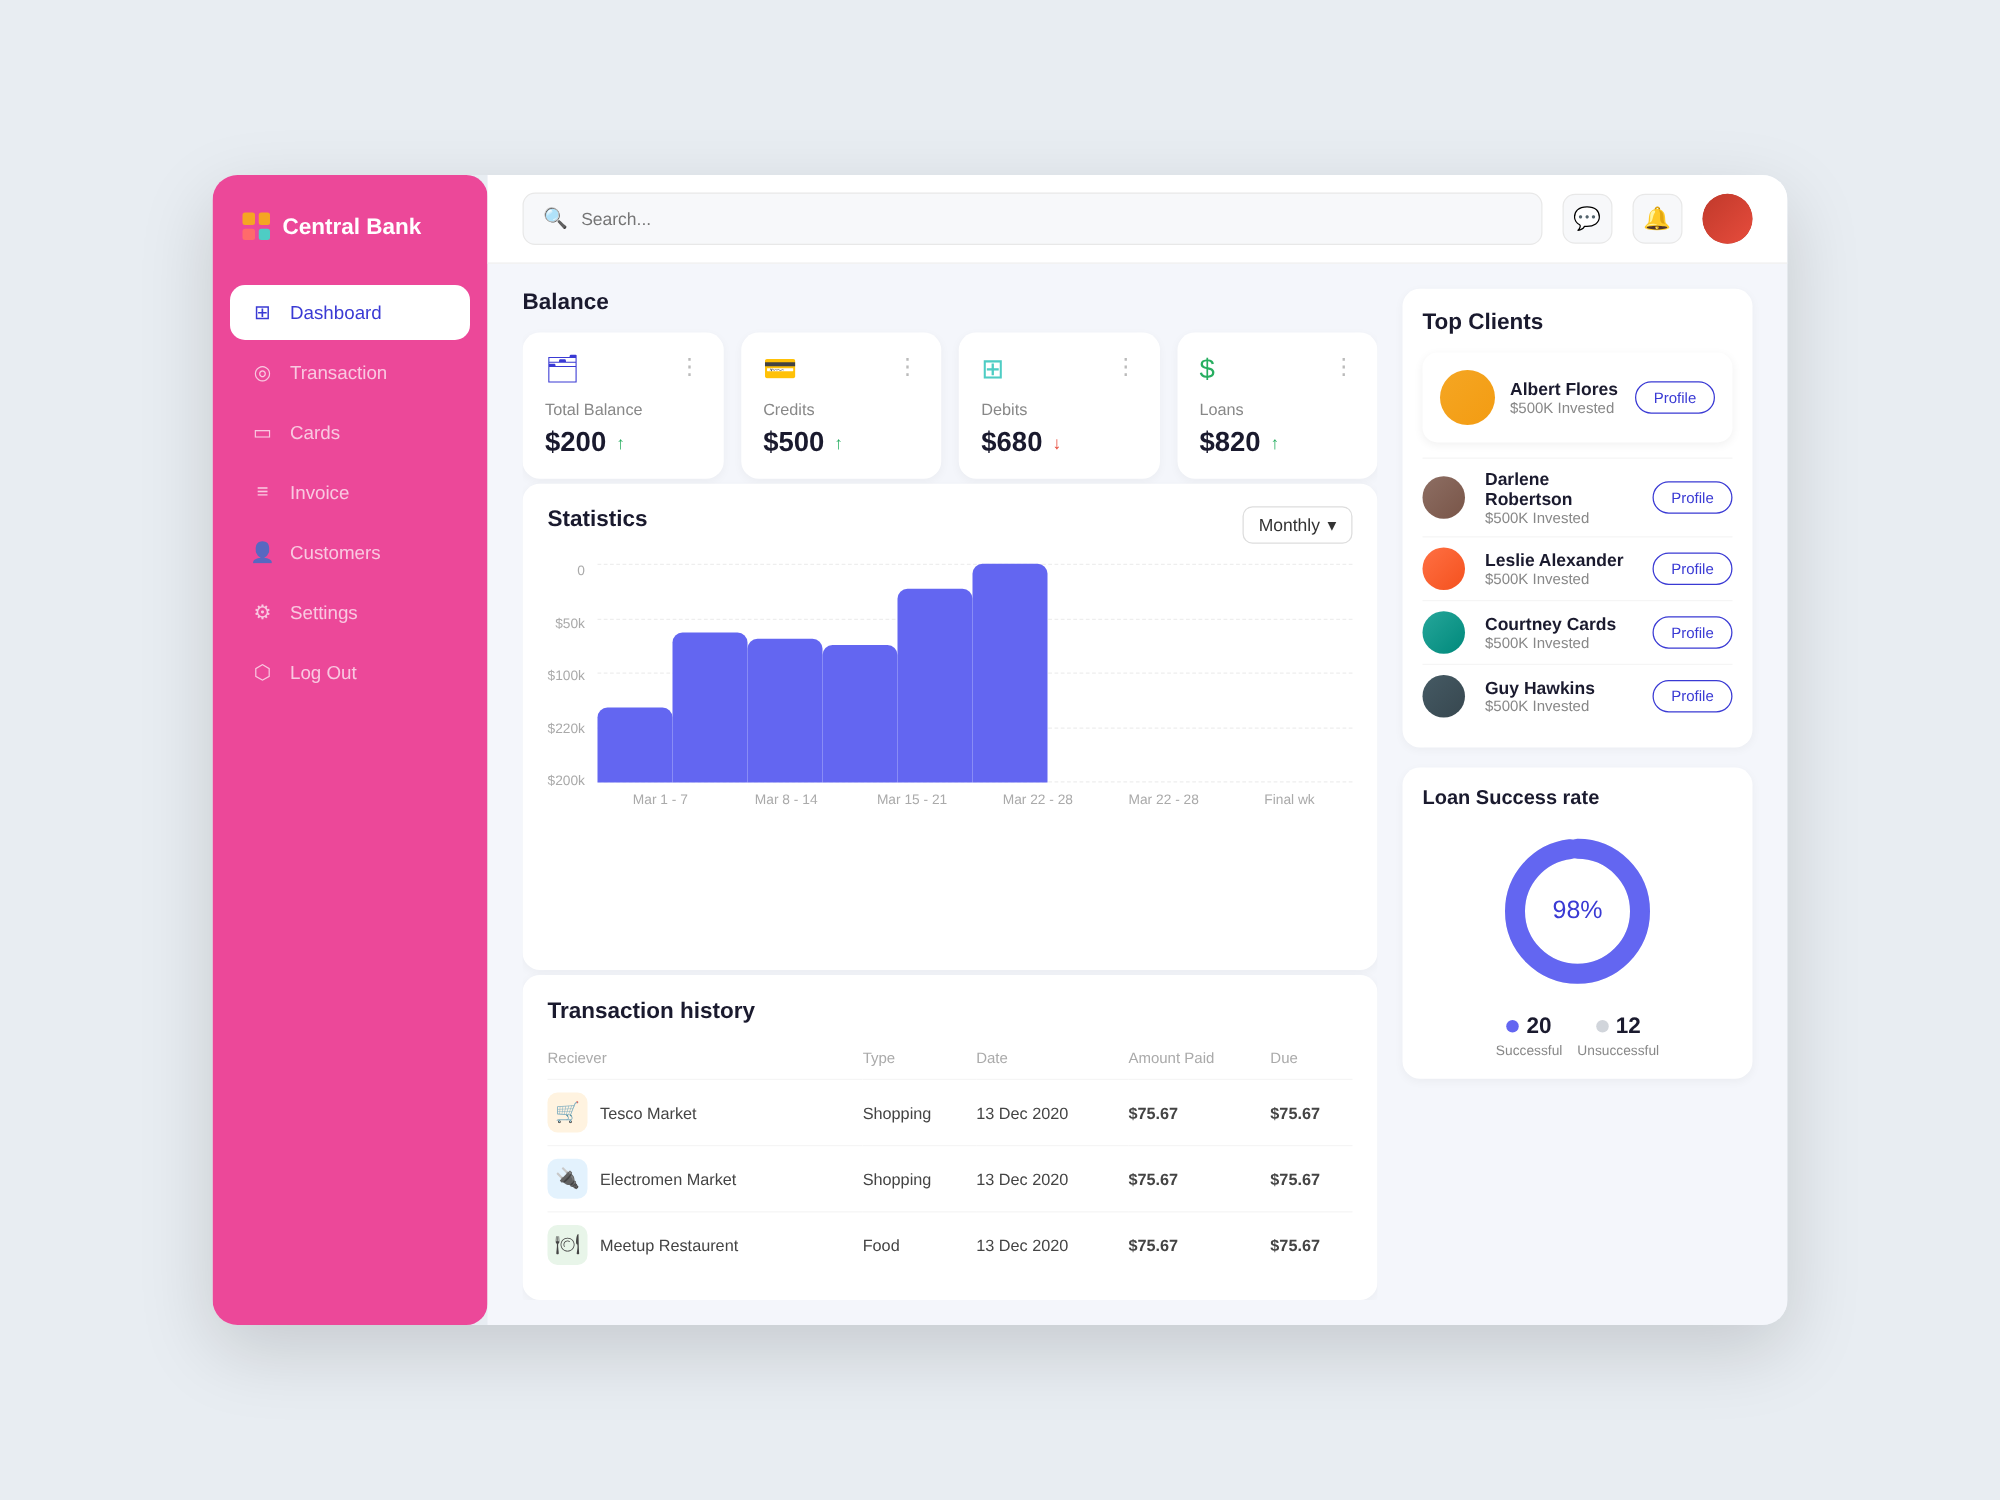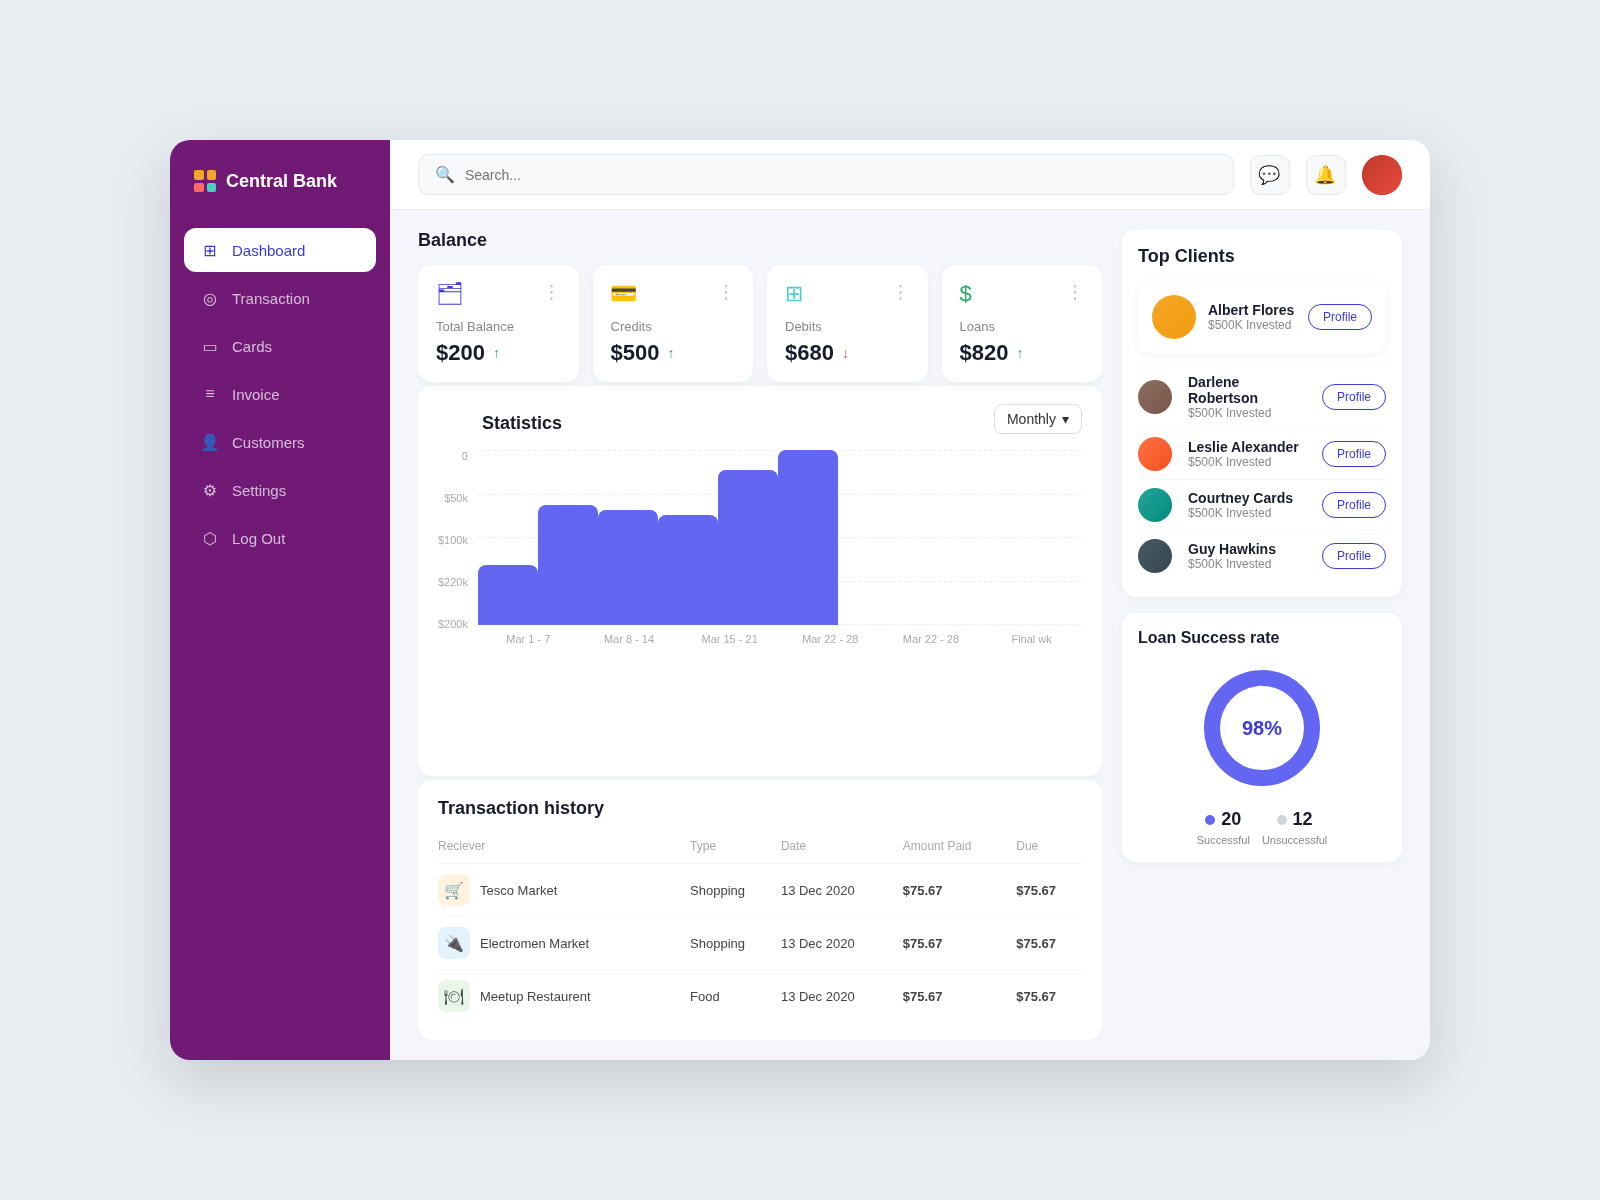--- a/index.html
+++ b/index.html
@@ -16,25 +16,26 @@
       width: 1260px;
       height: 920px;
       display: flex;
       border-radius: 20px;
       overflow: hidden;
       box-shadow: 0 20px 60px rgba(0,0,0,0.15);
     }
     
     .sidebar {
       width: 220px;
-      background: #701a75;
+      background: #ec4899;
       display: flex;
       flex-direction: column;
       padding: 30px 0;
       flex-shrink: 0;
+      border-radius: 17px;
     }
     .sidebar-logo {
       display: flex;
       align-items: center;
       padding: 0 24px;
       margin-bottom: 36px;
       gap: 10px;
     }
     .logo-grid {
       display: grid;
@@ -226,23 +227,22 @@
     .stats-section {
       background: white;
       border-radius: 14px;
       padding: 18px 20px;
       box-shadow: 0 2px 8px rgba(0,0,0,0.04);
       flex: 1;
     }
     .stats-header {
       display: flex;
       justify-content: space-between;
-      align-items: flex-end;
+      align-items: flex-start;
       margin-bottom: 16px;
-      margin-left: 44px;
     }
     .monthly-select {
       display: flex;
       align-items: center;
       gap: 6px;
       border: 1px solid #ddd;
       border-radius: 8px;
       padding: 6px 12px;
       font-size: 14px;
       cursor: pointer;
@@ -434,21 +434,21 @@
     }
     .donut-svg {
       transform: rotate(-90deg);
     }
     .donut-label {
       position: absolute;
       top: 50%;
       left: 50%;
       transform: translate(-50%, -50%);
       font-size: 20px;
-      font-weight: 700;
+      font-weight: 400;
       color: #3a3ad4;
     }
     .loan-stats {
       display: flex;
       gap: 12px;
       justify-content: center;
     }
     .loan-stat {
       display: flex;
       flex-direction: column;

